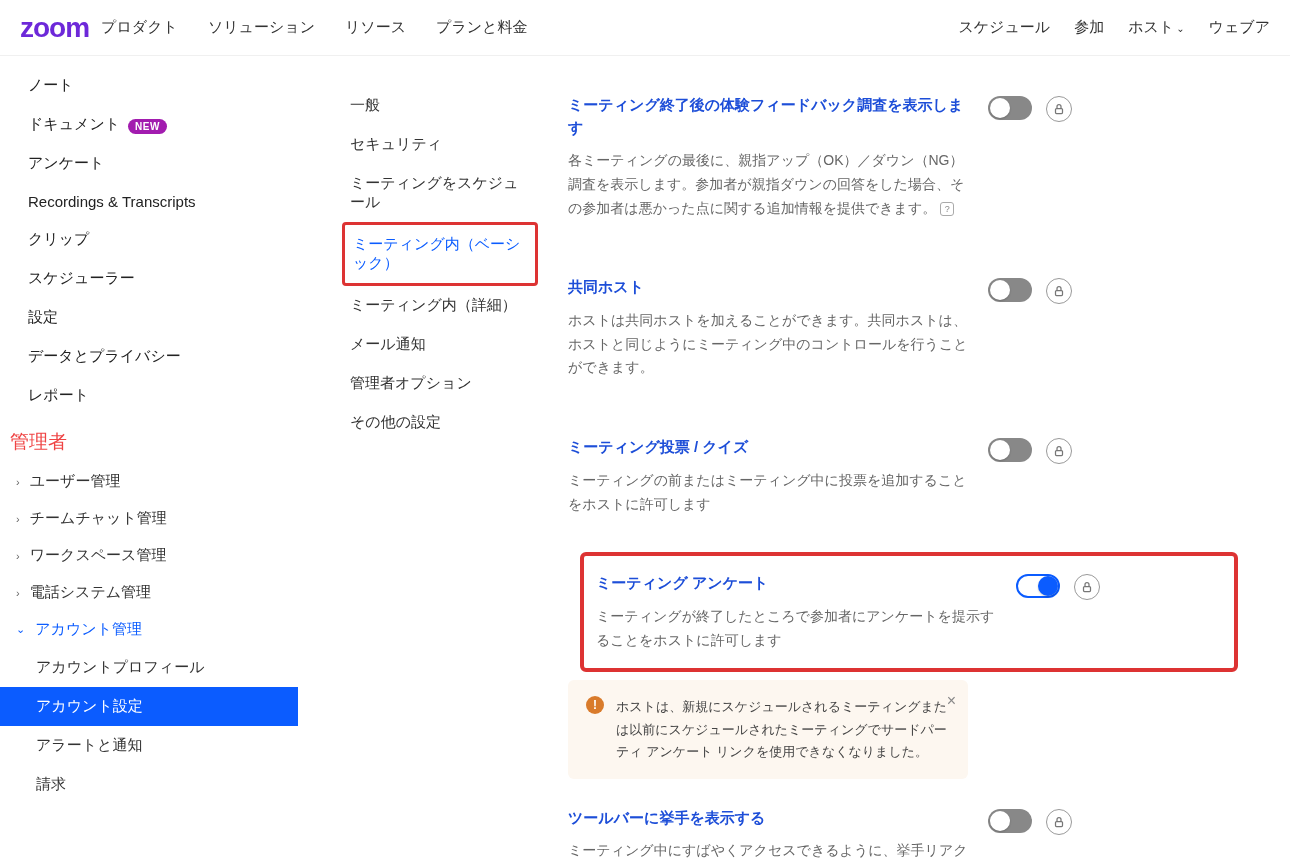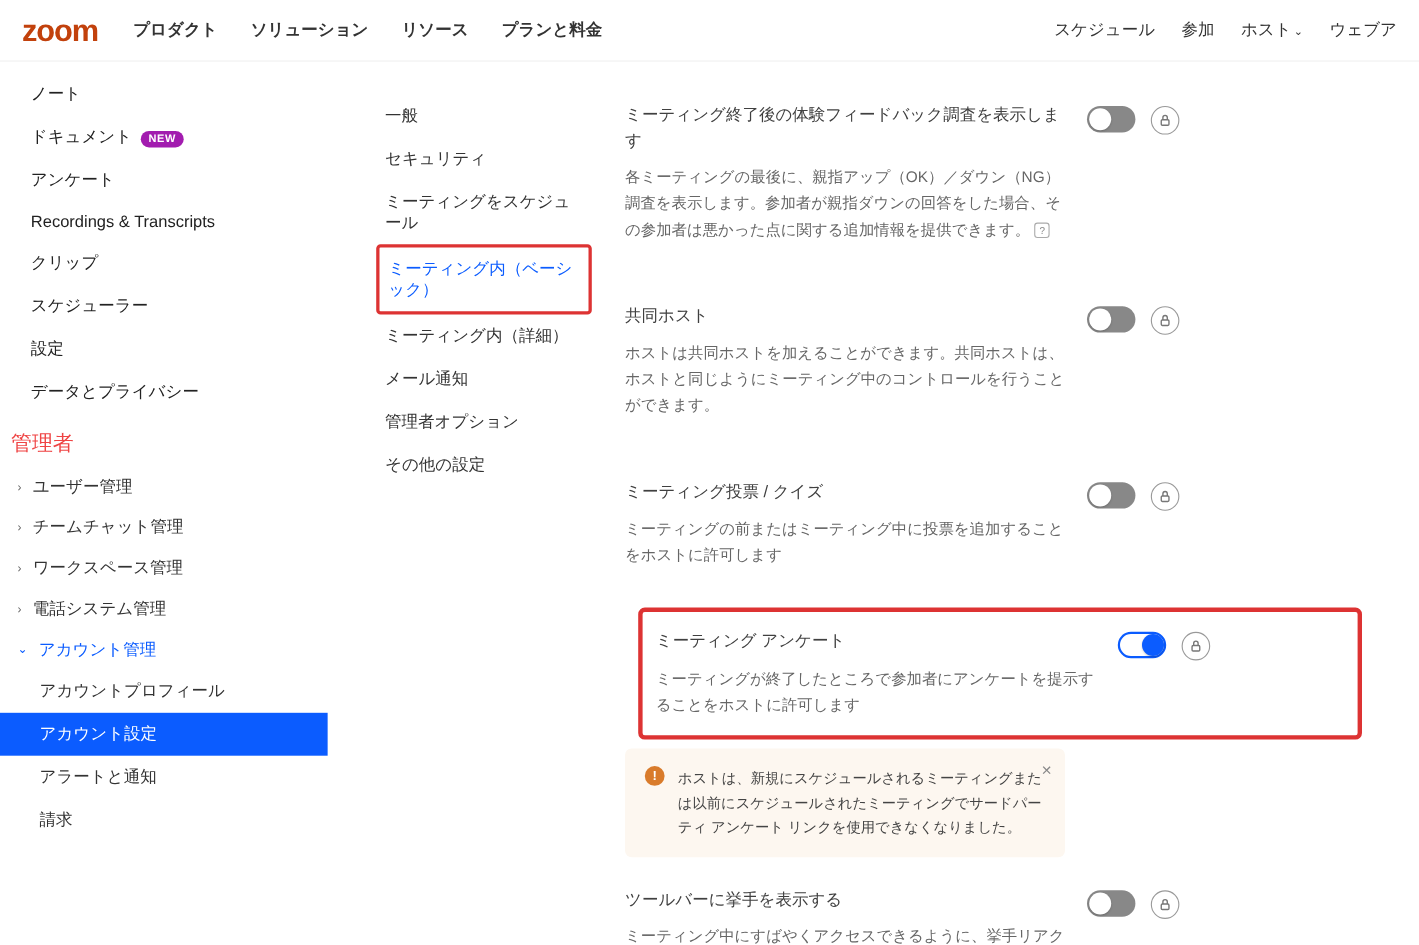--- a/index.html
+++ b/index.html
@@ -1,20 +1,20 @@
 <!DOCTYPE html>
 <html><head>
 <meta charset="utf-8">
 <style>
 *{box-sizing:border-box;margin:0;padding:0;font-family:-apple-system,BlinkMacSystemFont,"Segoe UI","Hiragino Sans","Hiragino Kaku Gothic ProN","Yu Gothic",Meiryo,sans-serif}
 body{background:#fff;color:#222;font-size:14px;overflow:hidden}
 .header{display:flex;align-items:center;padding:10px 20px;height:56px;border-bottom:1px solid #f0f0f0}
-.logo{font-size:28px;font-weight:800;color:#c2410c;letter-spacing:-1px;margin-right:32px}
+.logo{font-size:28px;font-weight:800;color:#6d28d9;letter-spacing:-1px;margin-right:12px}
 .topnav{display:flex;gap:30px;flex:1}
-.topnav a{color:#333;text-decoration:none;font-size:15px;font-weight:700}
+.topnav a{color:#333;text-decoration:none;font-size:15px;font-weight:400}
 .topnav-right{display:flex;gap:24px;align-items:flex-start}
 .topnav-right a{color:#333;text-decoration:none;font-size:15px;font-weight:500}
 .chev{font-size:10px;margin-left:2px}
 .main{display:flex;height:calc(100vh - 56px);overflow:hidden}
 .sidebar{width:298px;padding:10px 0;overflow-y:auto;height:100%;scrollbar-width:thin}
 .sb-item{padding:10px 28px;font-size:15px;color:#222;cursor:pointer;display:flex;align-items:flex-end;gap:8px}
 .sb-section{font-size:19px;color:#ef4444;padding:14px 10px 8px 10px;font-weight:400}
 .sb-sub{padding:9px 10px 9px 16px;font-size:15px;color:#333;cursor:pointer;display:flex;align-items:center}
 .sb-sub.active{color:#0b5cff}
 .sb-sub .arw{font-size:11px;margin-right:10px;color:#666}
@@ -24,21 +24,21 @@
 .badge-new{background:#a21caf;color:#fff;font-size:10px;font-weight:700;padding:2px 7px;border-radius:9px;letter-spacing:0.5px}
 .content{flex:1;display:flex;overflow:hidden}
 .tabcol{width:260px;padding:30px 20px 0 44px}
 .tab-item{padding:10px 8px;font-size:15px;color:#333;cursor:pointer}
 .tab-item.active{color:#0b5cff}
 .tab-item.highlighted{border:3px solid #d33;border-radius:4px}
 .settings{flex:1;padding:10px 40px 40px 10px;overflow-y:auto}
 .setting{display:flex;padding:28px 0;gap:20px}
 .setting.highlighted{border:4px solid #d33;border-radius:6px;padding:16px 12px;margin:8px 12px}
 .setting-body{flex:1;max-width:400px}
-.setting-title{font-size:15px;font-weight:400;color:#404040;margin-bottom:10px;line-height:1.5}
+.setting-title{font-size:15px;font-weight:700;color:#1d4ed8;margin-bottom:10px;line-height:1.5}
 .setting-desc{font-size:14px;color:#666;line-height:1.7}
 .setting-ctl{display:flex;align-items:flex-start;gap:14px;padding-top:2px}
 .toggle{width:44px;height:24px;background:#888;border-radius:12px;position:relative;cursor:pointer}
 .toggle.on-outline{background:#fff;border:2px solid #0b5cff;height:24px}
 .toggle::after{content:"";position:absolute;width:20px;height:20px;background:#fff;border-radius:50%;top:2px;left:2px;box-shadow:0 1px 2px rgba(0,0,0,0.2)}
 .toggle.on-outline::after{left:20px;top:0;background:#0b5cff}
 .lock{width:26px;height:26px;border:1.5px solid #999;border-radius:50%;display:flex;align-items:center;justify-content:center;color:#777;font-size:12px}
 .info-box{background:#fdf7f0;border-radius:6px;padding:16px 18px;margin-top:8px;display:flex;gap:12px;position:relative;max-width:400px;margin-left:0}
 .info-icon{width:18px;height:18px;min-width:18px;border-radius:50%;background:#d97b2b;color:#fff;display:flex;align-items:center;justify-content:center;font-size:12px;font-weight:700}
 .info-text{font-size:13px;color:#444;line-height:1.7}
@@ -86,20 +86,23 @@
       </div>
       <div class="sb-item">
         <span>スケジューラー</span>
       </div>
       <div class="sb-item">
         <span>設定</span>
       </div>
       <div class="sb-item">
         <span>データとプライバシー</span>
       </div>
+      <div class="sb-item">
+        <span>レポート</span>
+      </div>
       <div class="sb-section">管理者</div>
       <div class="sb-sub">
         <span class="arw">›</span>
         <span>ユーザー管理</span>
       </div>
       <div class="sb-sub">
         <span class="arw">›</span>
         <span>チームチャット管理</span>
       </div>
       <div class="sb-sub">

